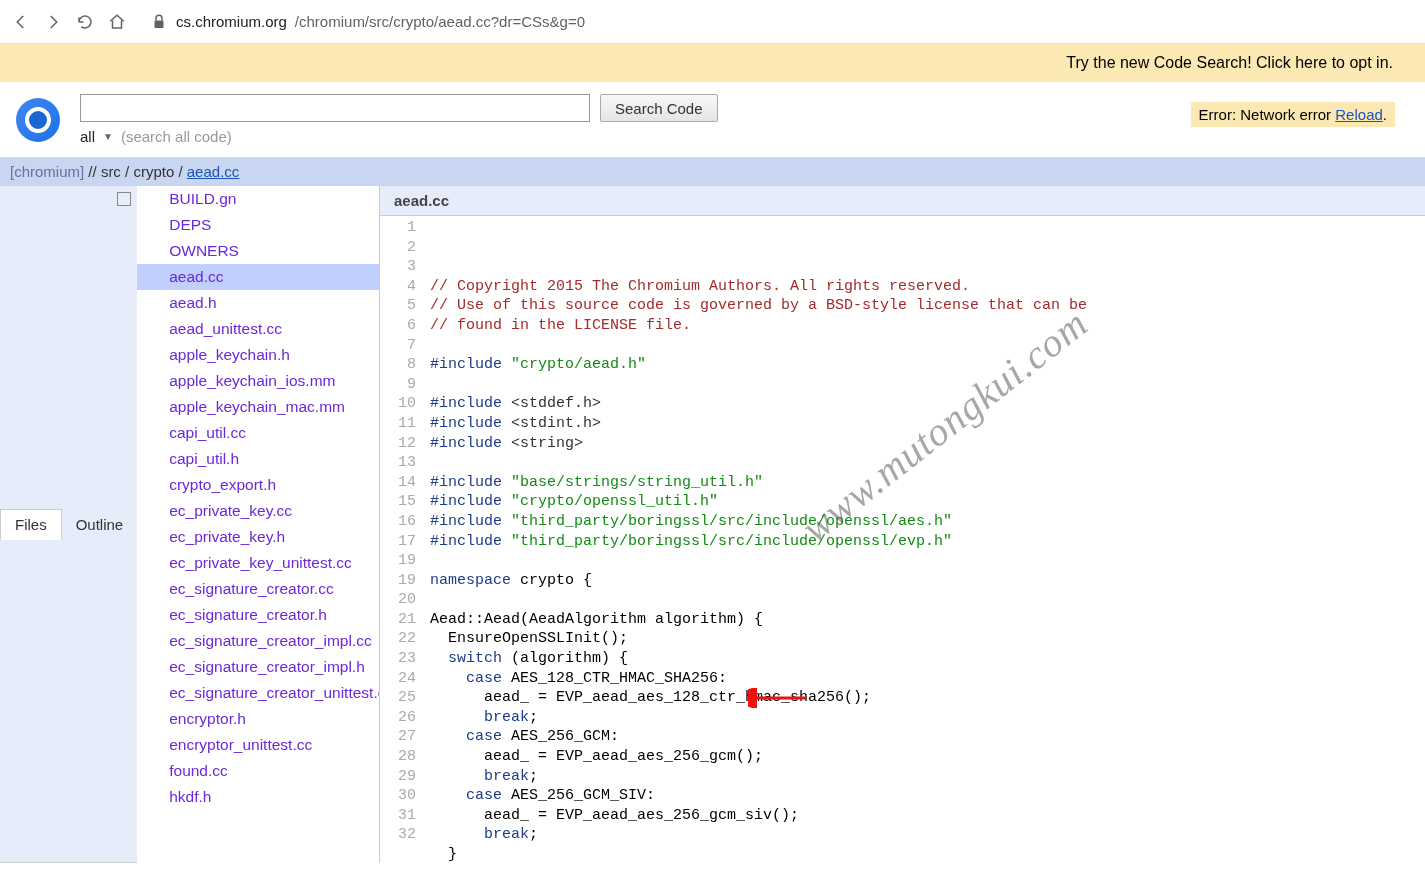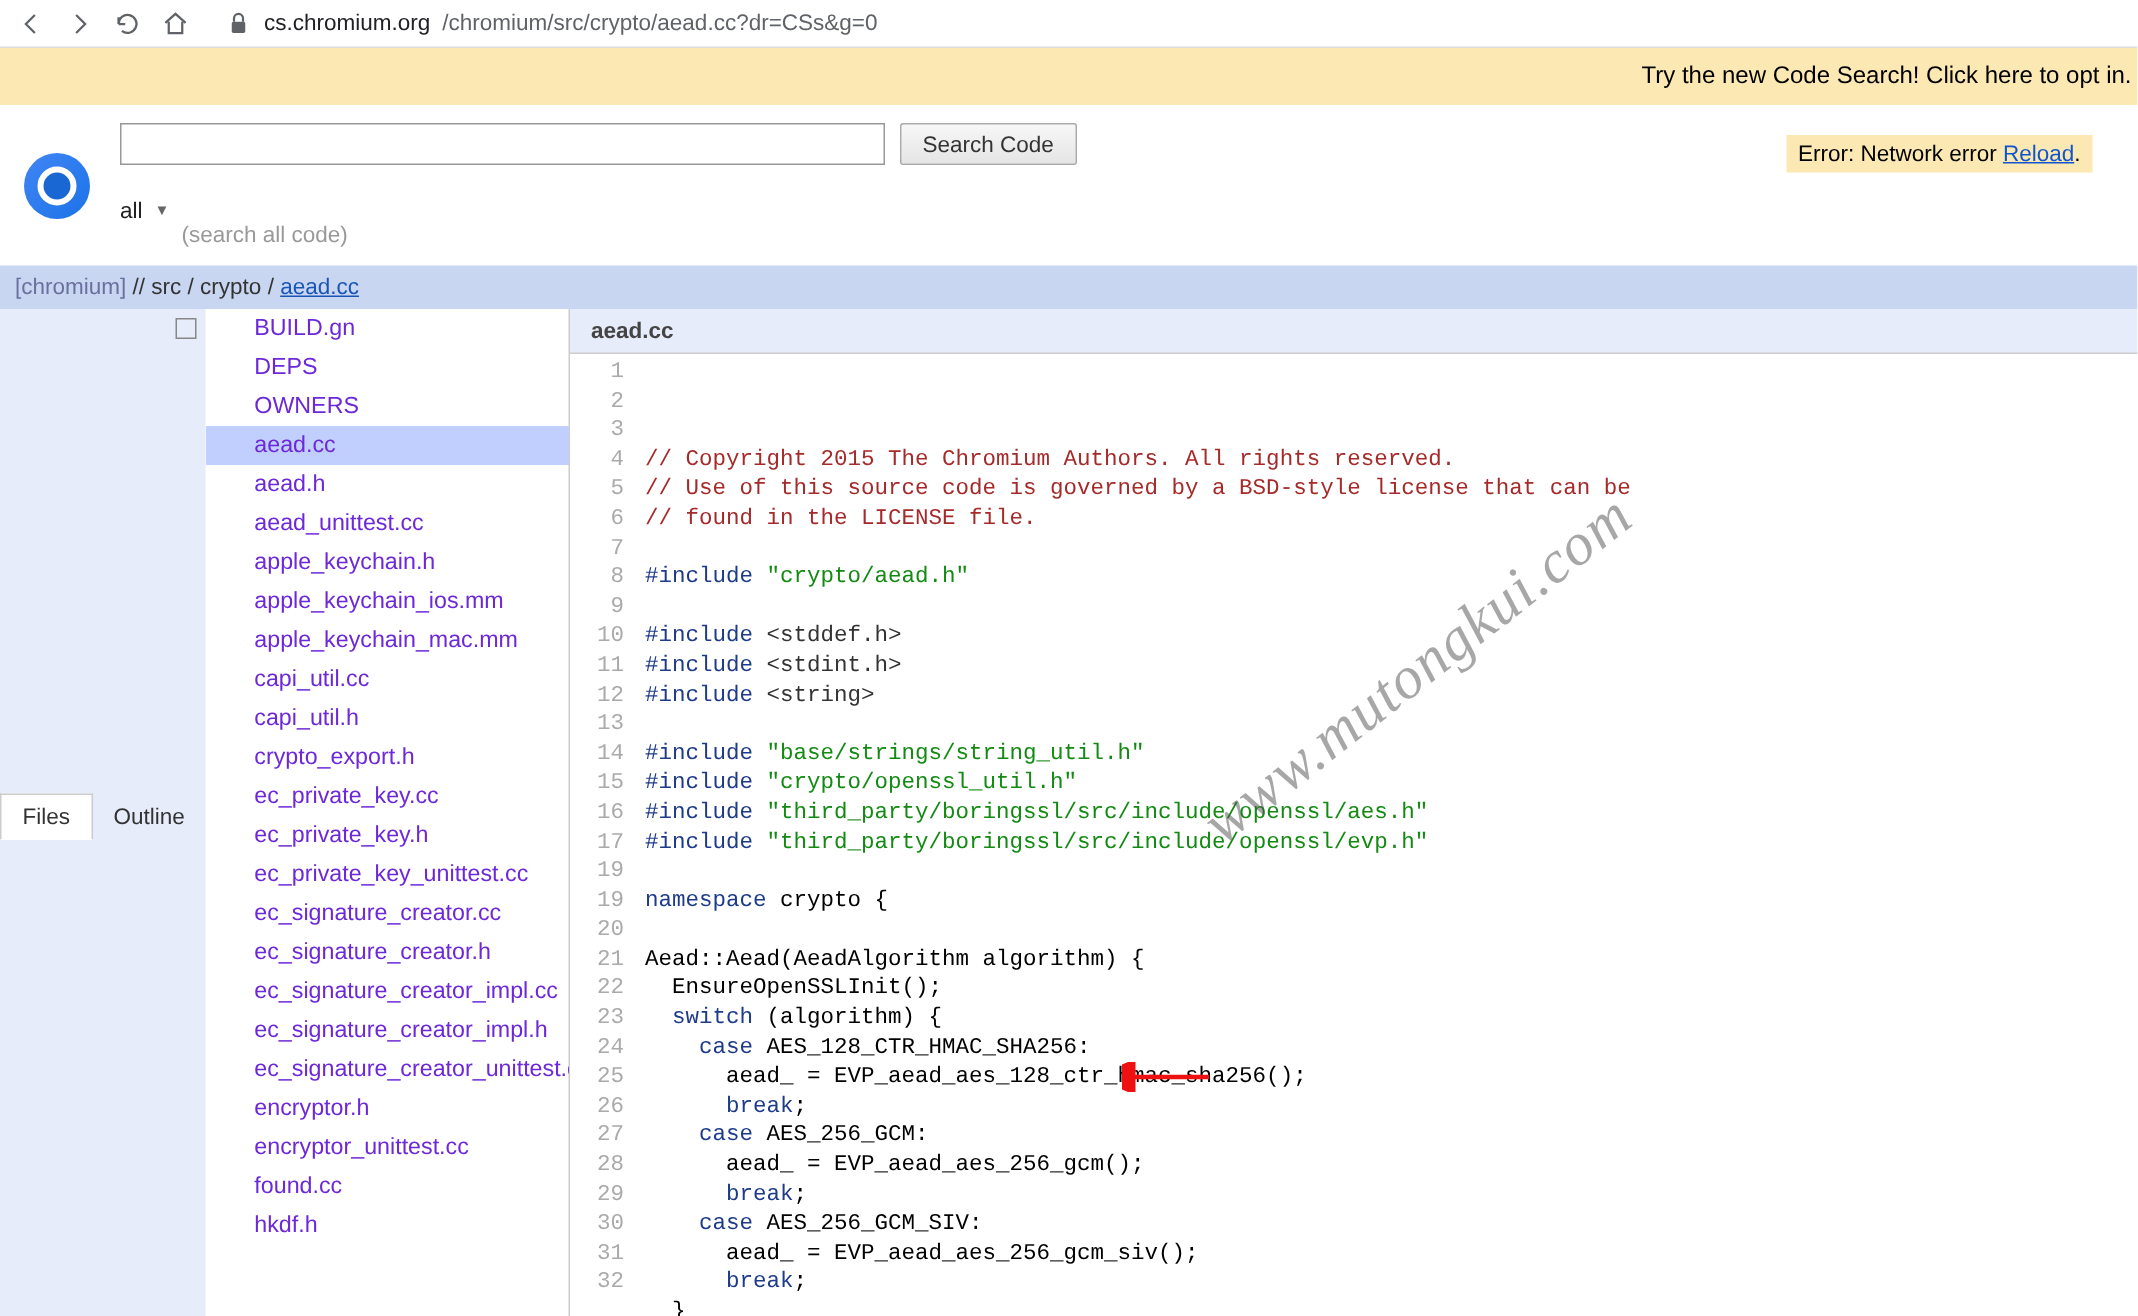--- a/index.html
+++ b/index.html
@@ -1,38 +1,38 @@
 <!DOCTYPE html>
 <html><head>
 <meta charset="utf-8">
 <style>
 * { margin: 0; padding: 0; box-sizing: border-box; }
 body { font-family: Arial, sans-serif; font-size: 14px; background: #fff; }
 
-.browser-bar { display: flex; align-items: center; padding: 6px 12px; gap: 14px; border-bottom: 1px solid #ddd; height: 32px; }
+.browser-bar { display: flex; align-items: center; padding: 6px 12px; gap: 14px; border-bottom: 1px solid #ddd; height: 44px; }
 .nav-icon { width: 18px; height: 18px; display: flex; align-items: center; justify-content: center; color: #5f6368; cursor: pointer; }
 .nav-icon svg { width: 18px; height: 18px; }
 .url-bar { display: flex; align-items: center; flex: 0 0 auto; gap: 8px; margin-left: 10px; }
 .lock-icon { color: #5f6368; }
 .url-text { color: #202124; font-size: 15px; }
 .url-path { color: #5f6368; }
 
-.banner { background: #fce8b2; padding: 10px 4px; text-align: right; font-size: 16px; color: #000; }
+.banner { background: #fce8b2; padding: 10px 32px; text-align: right; font-size: 16px; color: #000; }
 
 .search-area { display: flex; align-items: center; padding: 12px 16px; gap: 10px; position: relative; }
 .logo { width: 44px; height: 44px; border-radius: 50%; background: linear-gradient(135deg, #4285f4, #1a73e8); display: flex; align-items: center; justify-content: center; margin-right: 10px; }
 .logo-inner { width: 26px; height: 26px; border-radius: 50%; border: 4px solid #fff; background: #1967d2; }
 .search-column { display: flex; flex-direction: column; gap: 6px; }
 .search-row { display: flex; align-items: center; gap: 10px; }
 .search-input { width: 510px; height: 28px; border: 1px solid #999; padding: 2px 6px; }
 .search-btn { height: 28px; padding: 0 14px; background: linear-gradient(#f7f7f7, #e5e5e5); border: 1px solid #aaa; border-radius: 2px; cursor: pointer; font-size: 15px; color: #333; }
 .scope-row { display: flex; align-items: center; gap: 8px; color: #666; font-size: 15px; }
 .scope-all { color: #222; }
 .dropdown-caret { font-size: 10px; color: #666; }
-.scope-hint { color: #999; margin-top: 32px; }
+.scope-hint { color: #999; }
 .error-badge { position: absolute; right: 30px; top: 20px; background: #fce8b2; padding: 4px 8px; font-size: 15px; color: #000; }
 .error-badge a { color: #1155cc; text-decoration: underline; }
 
 .breadcrumb-bar { background: #c8d6f2; padding: 6px 10px; font-size: 15px; }
 .breadcrumb-bar .proj { color: #6b6f9e; }
 .breadcrumb-bar .sep, .breadcrumb-bar .seg { color: #333; }
 .breadcrumb-bar a { color: #1a55b5; text-decoration: underline; }
 
 .main { display: flex; height: calc(100vh - 200px); }
 

